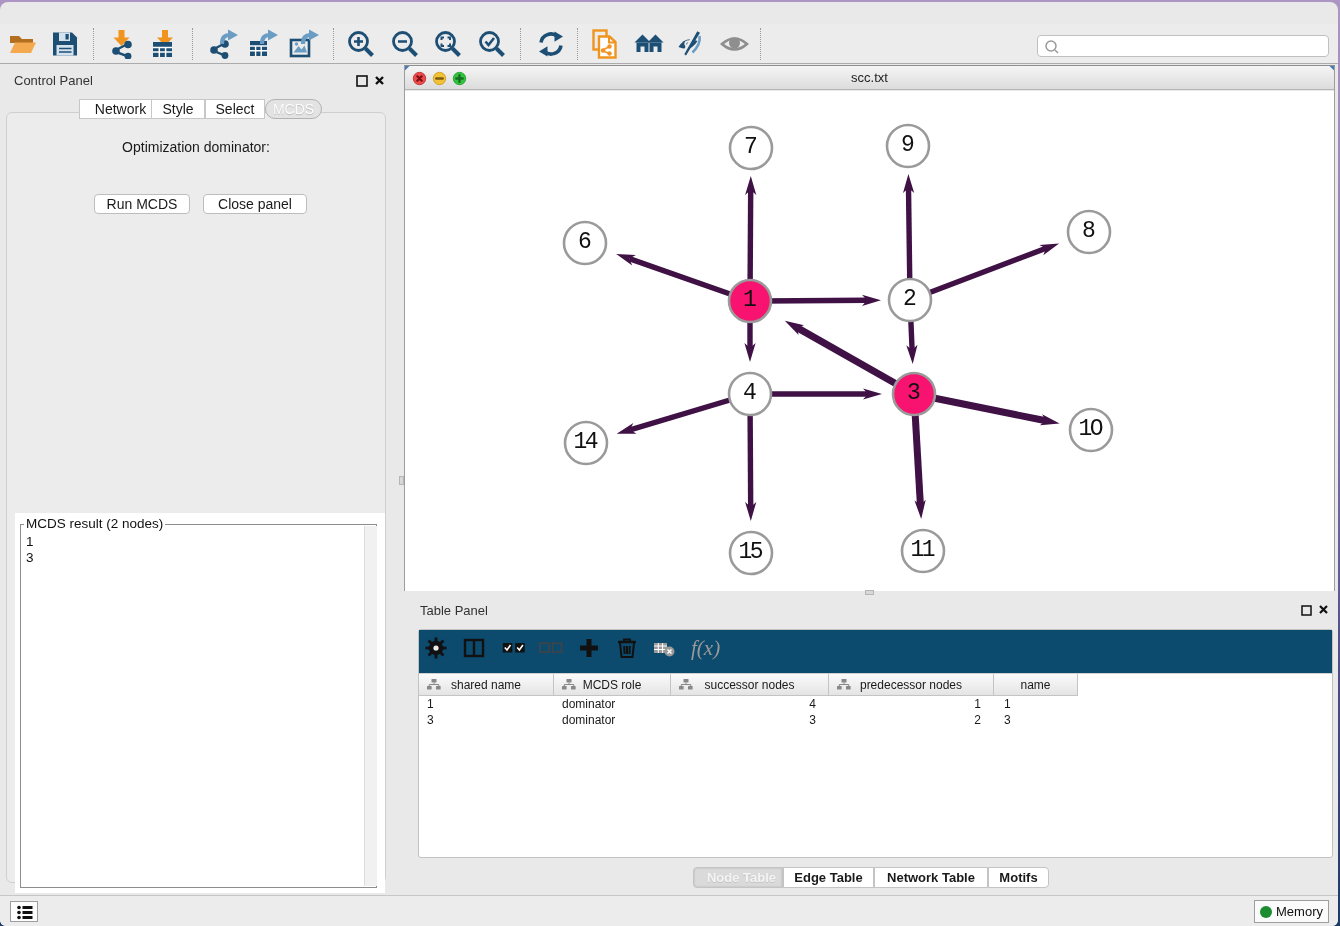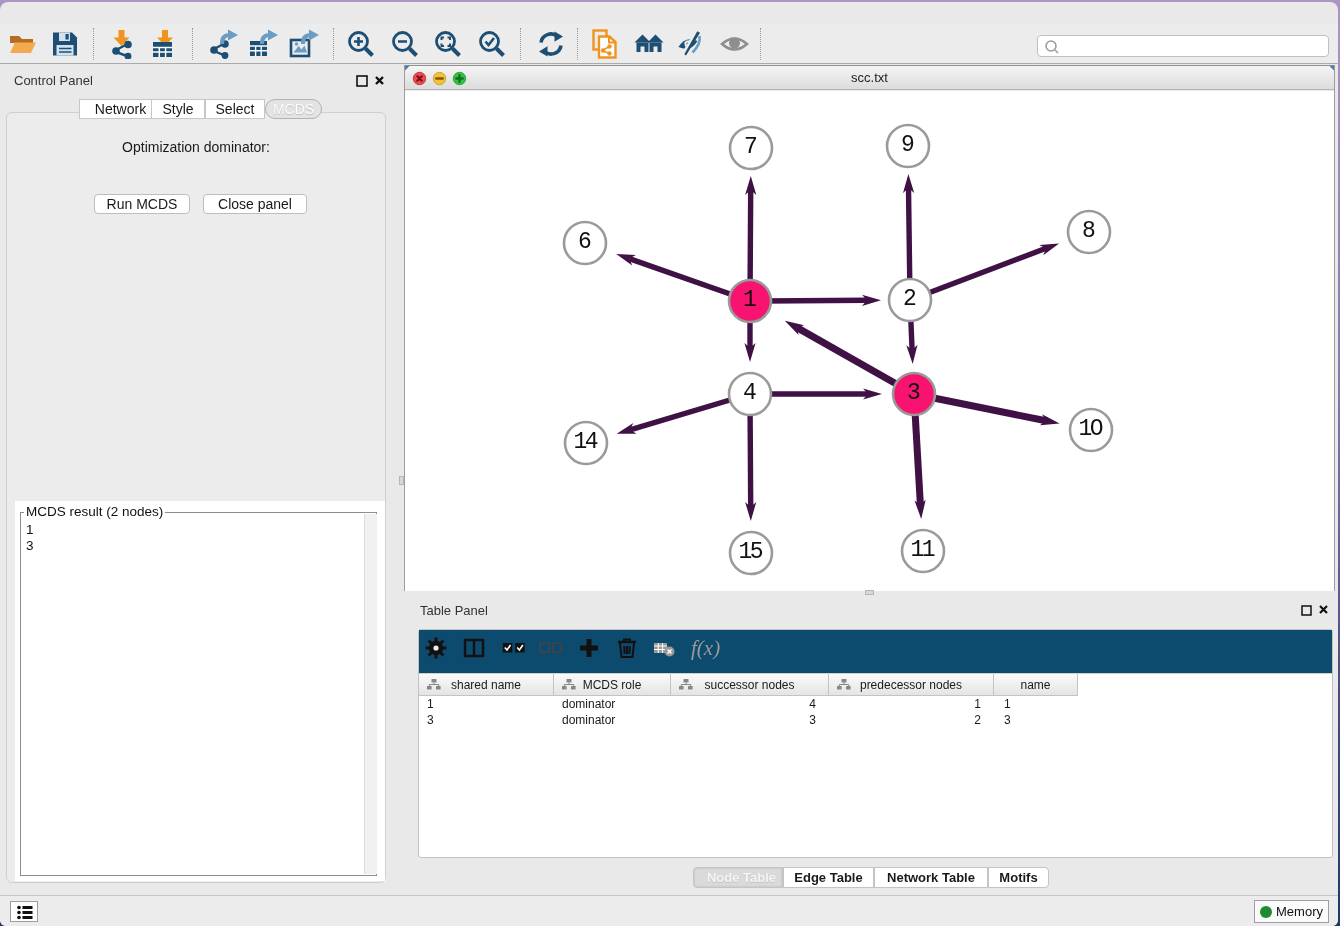--- a/index.html
+++ b/index.html
@@ -17,21 +17,21 @@
 #searchbox { position:absolute; left:1037px; top:11px; width:292px; height:22px; background:#fff; border:1px solid #c0c0c0; border-radius:4px; }
 
 #cp { position:absolute; left:0; top:63px; width:392px; height:830px; background:#e9e9e9; }
 #cp-title { position:absolute; left:14px; top:8px; font-size:13px; color:#333; }
 #cp-panel { position:absolute; left:6px; top:47px; width:380px; height:771px; background:#ececec; border:1px solid #cfcfcf; border-radius:6px; }
 .tab { position:absolute; top:34px; height:20px; background:#fff; border:1px solid #c7c7c7; font-size:14px; color:#1a1a1a; text-align:center; line-height:19px; }
 #tab-mcds { background:#e3e3e3; color:#fdfdfd; border:1px solid #b2b2b2; border-radius:10px; text-shadow:0 1px 1px #bbb; }
 #opt-label { position:absolute; left:0; top:74px; width:392px; text-align:center; font-size:14px; color:#1a1a1a; }
 #combo { position:absolute; left:44px; top:97px; width:311px; height:19px; background:#fff; border:1px solid #bdbdbd; border-radius:4px; font-size:14px; color:#1a1a1a; line-height:17px; padding-left:13px; }
 .btn { position:absolute; top:129px; height:20px; background:#fff; border:1px solid #bdbdbd; border-radius:4px; font-size:14px; color:#1a1a1a; text-align:center; line-height:18px; }
-#fswrap { position:absolute; left:15px; top:436px; width:370px; height:380px; background:#fff; }
+#fswrap { position:absolute; left:15px; top:448px; width:370px; height:380px; background:#fff; }
 #fs-border { position:absolute; left:5px; top:11px; width:357px; height:364px; border:1px solid #8d8d8d; }
 #fs-legend { position:absolute; left:9px; top:3px; background:#fff; padding:0 2px; font-size:13.5px; color:#111; }
 #fs-lines { position:absolute; left:11px; top:21px; font-size:13.5px; color:#111; line-height:16px; }
 #fs-scroll { position:absolute; left:349px; top:13px; width:13px; height:360px; background:#f1f1f1; border-left:1px solid #dcdcdc; }
 
 #net { position:absolute; left:404px; top:63px; width:931px; height:526px; border:1px solid #9d9d9d; border-top:1px solid #8f8f8f; }
 #net-tb { position:absolute; left:0; top:0; width:100%; height:24px; background:linear-gradient(#f5f5f5,#dcdcdc); border-bottom:1px solid #b5b5b5; }
 #net-title { position:absolute; top:4px; width:100%; text-align:center; font-size:13px; color:#222; }
 #net-canvas { position:absolute; left:0; top:25px; width:929px; height:500px; background:#fff; }
 

